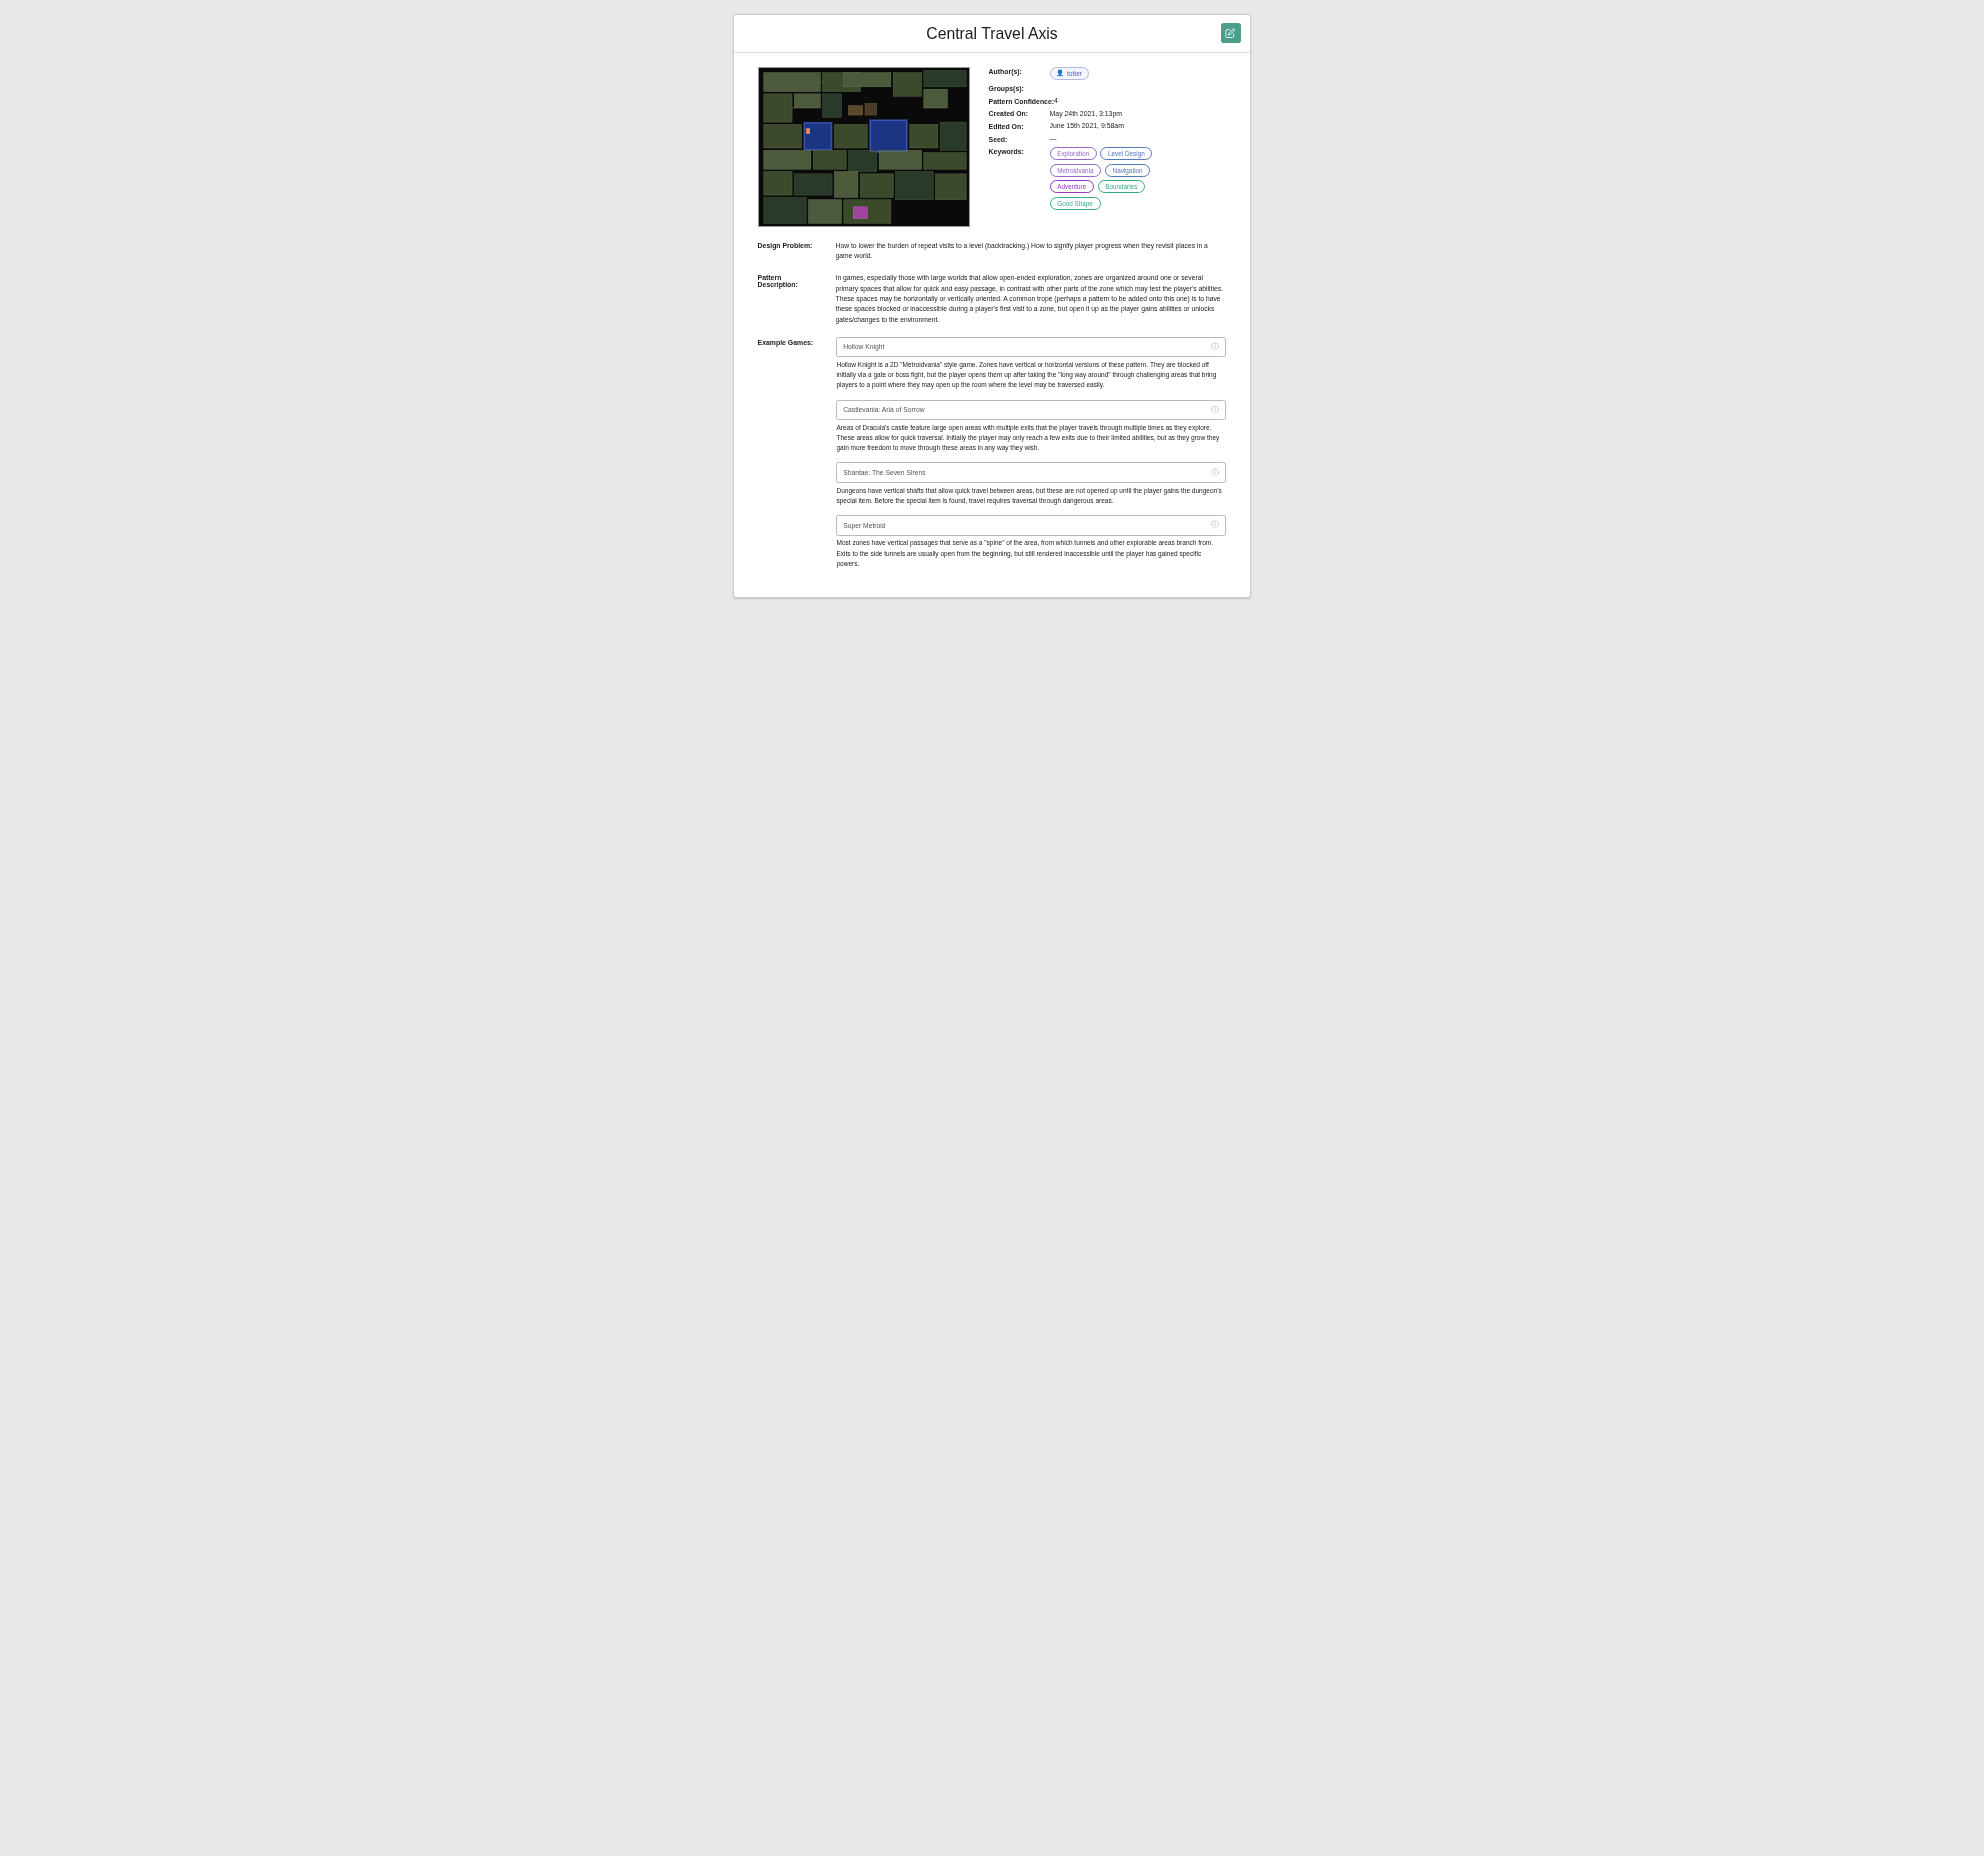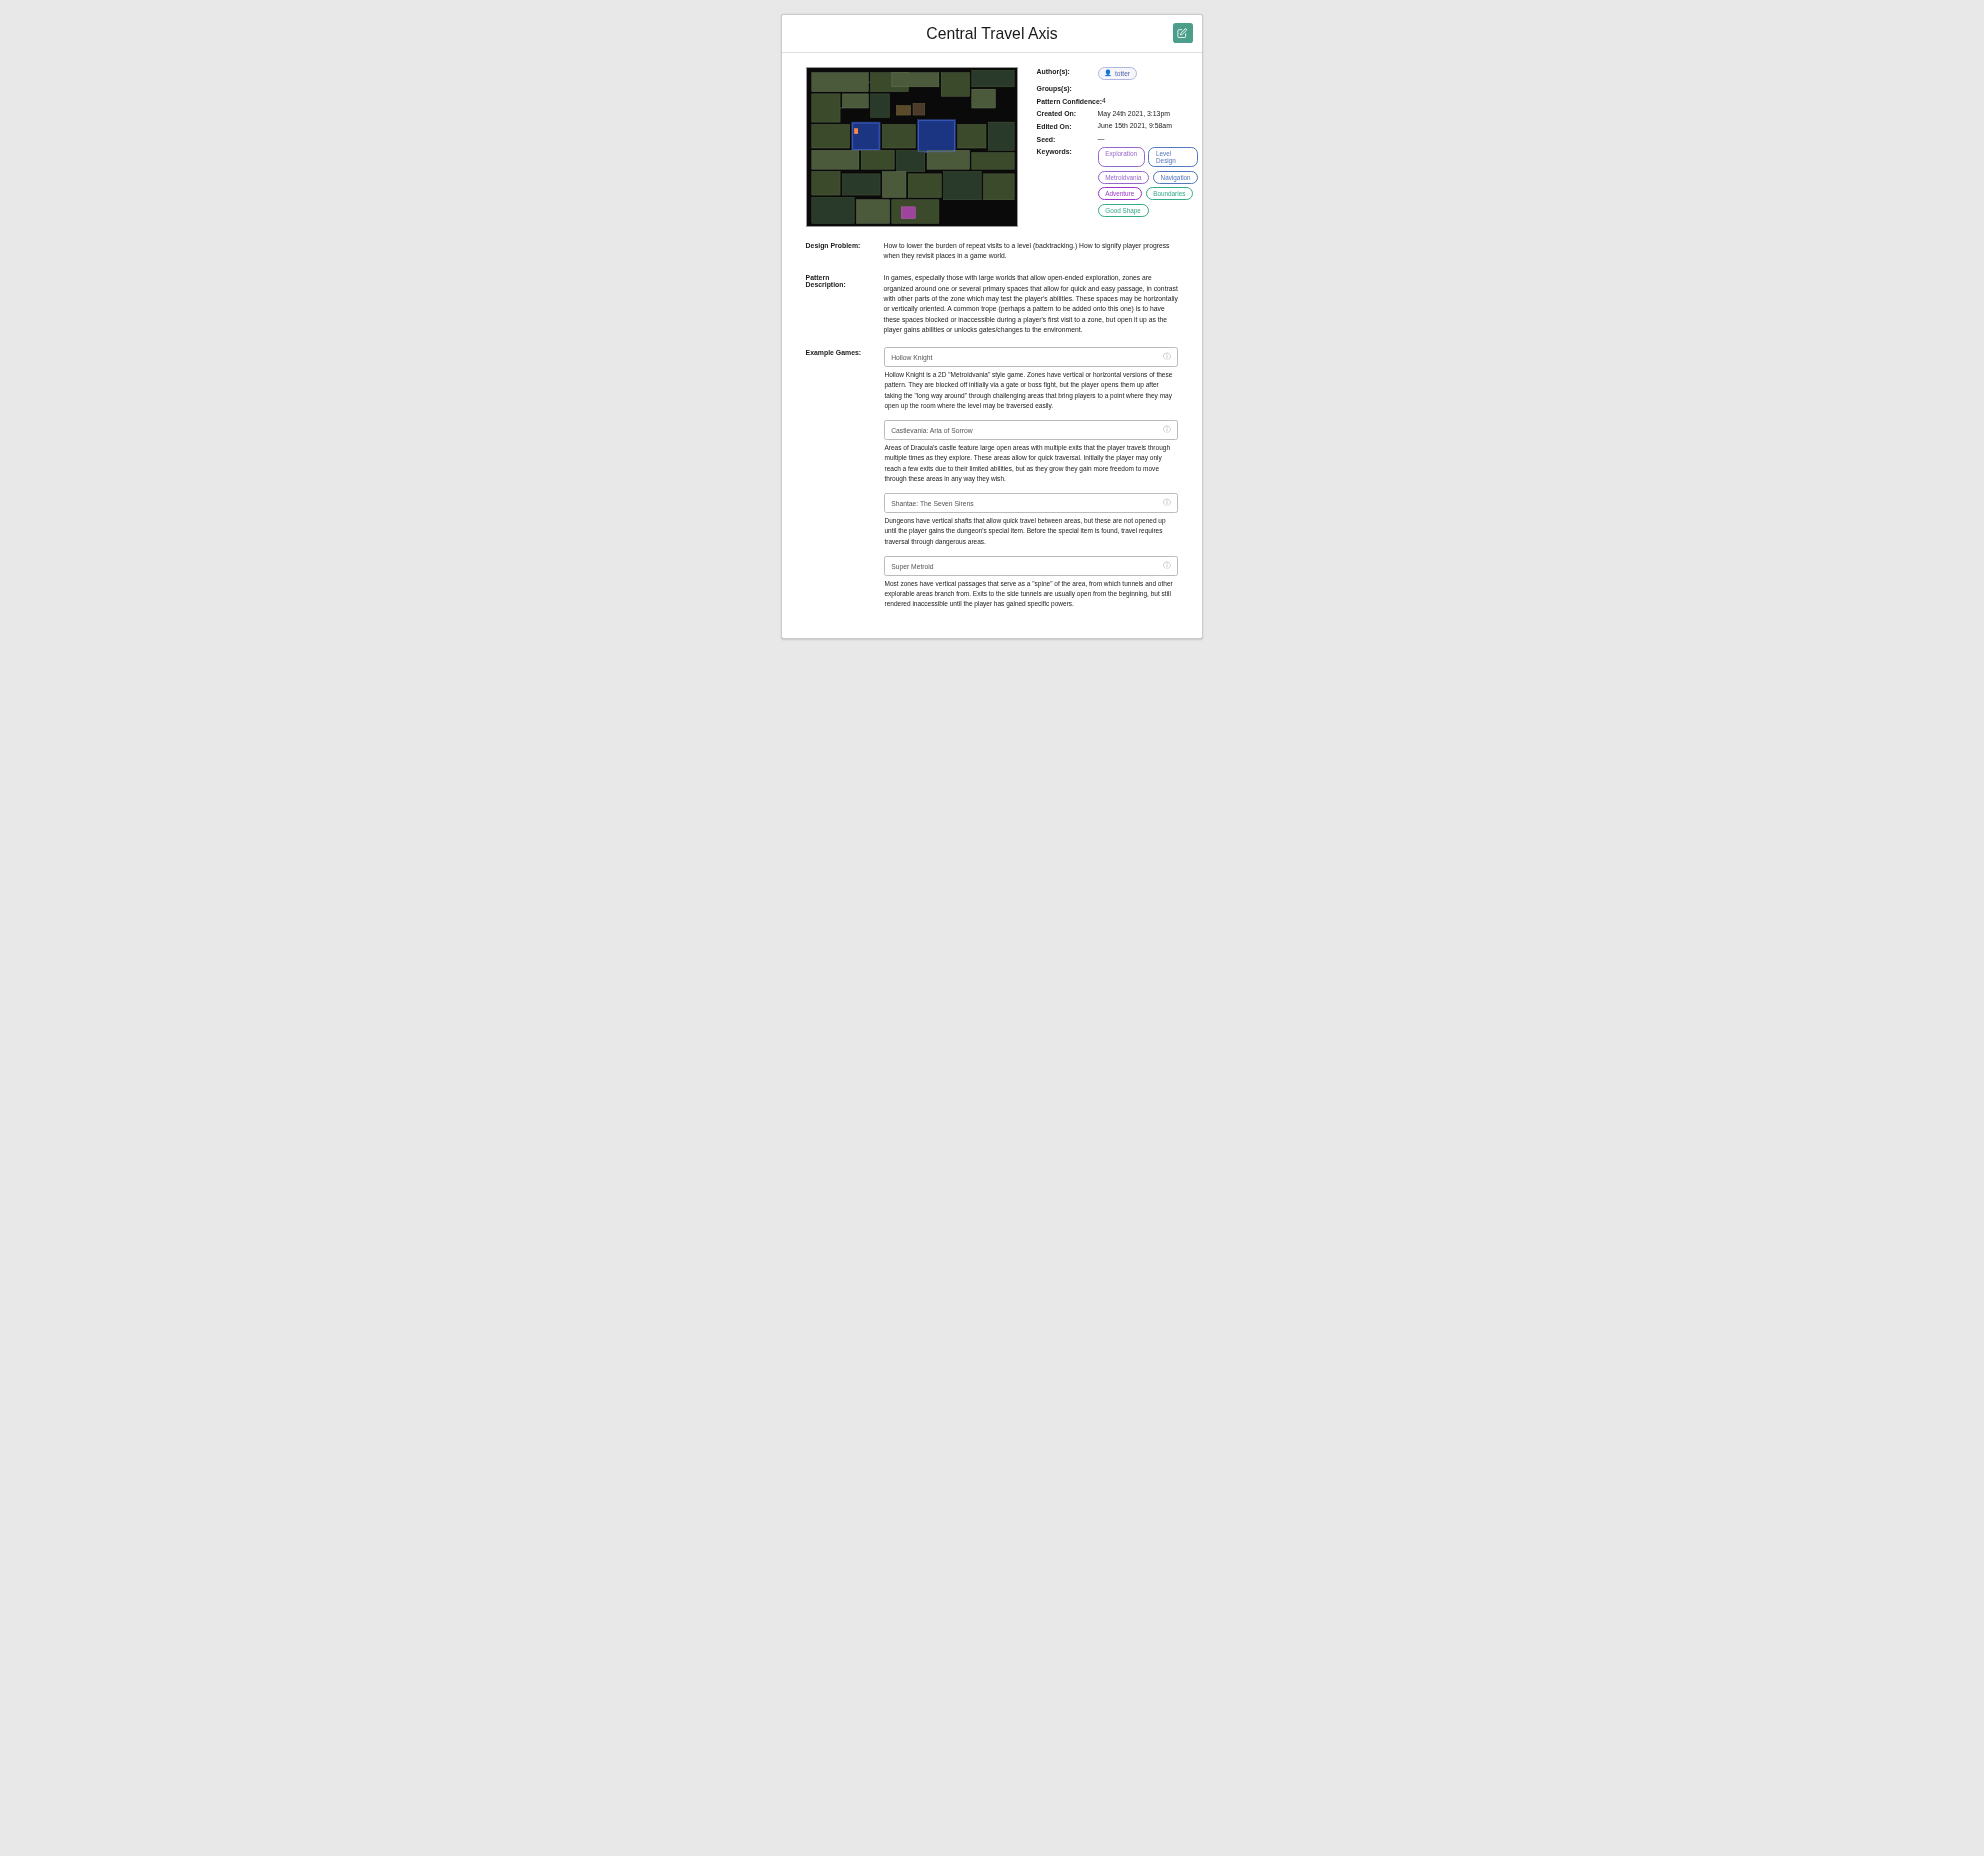--- a/index.html
+++ b/index.html
@@ -9,21 +9,21 @@
       display: flex;
       justify-content: center;
       align-items: flex-start;
       padding: 14px;
       min-height: 100vh;
     }
     .page-container {
       background: #ffffff;
       border: 0.5px solid #cccccc;
       border-radius: 2.8px;
-      width: 422px;
+      width: 518px;
       max-width: 100%;
       padding: 0;
       box-shadow: 0 0.5px 1.9px rgba(0,0,0,0.15);
     }
     .page-header {
       display: flex;
       align-items: center;
       justify-content: center;
       padding: 10.4px 9.4px 8.5px;
       border-bottom: 0.5px solid #dddddd;

